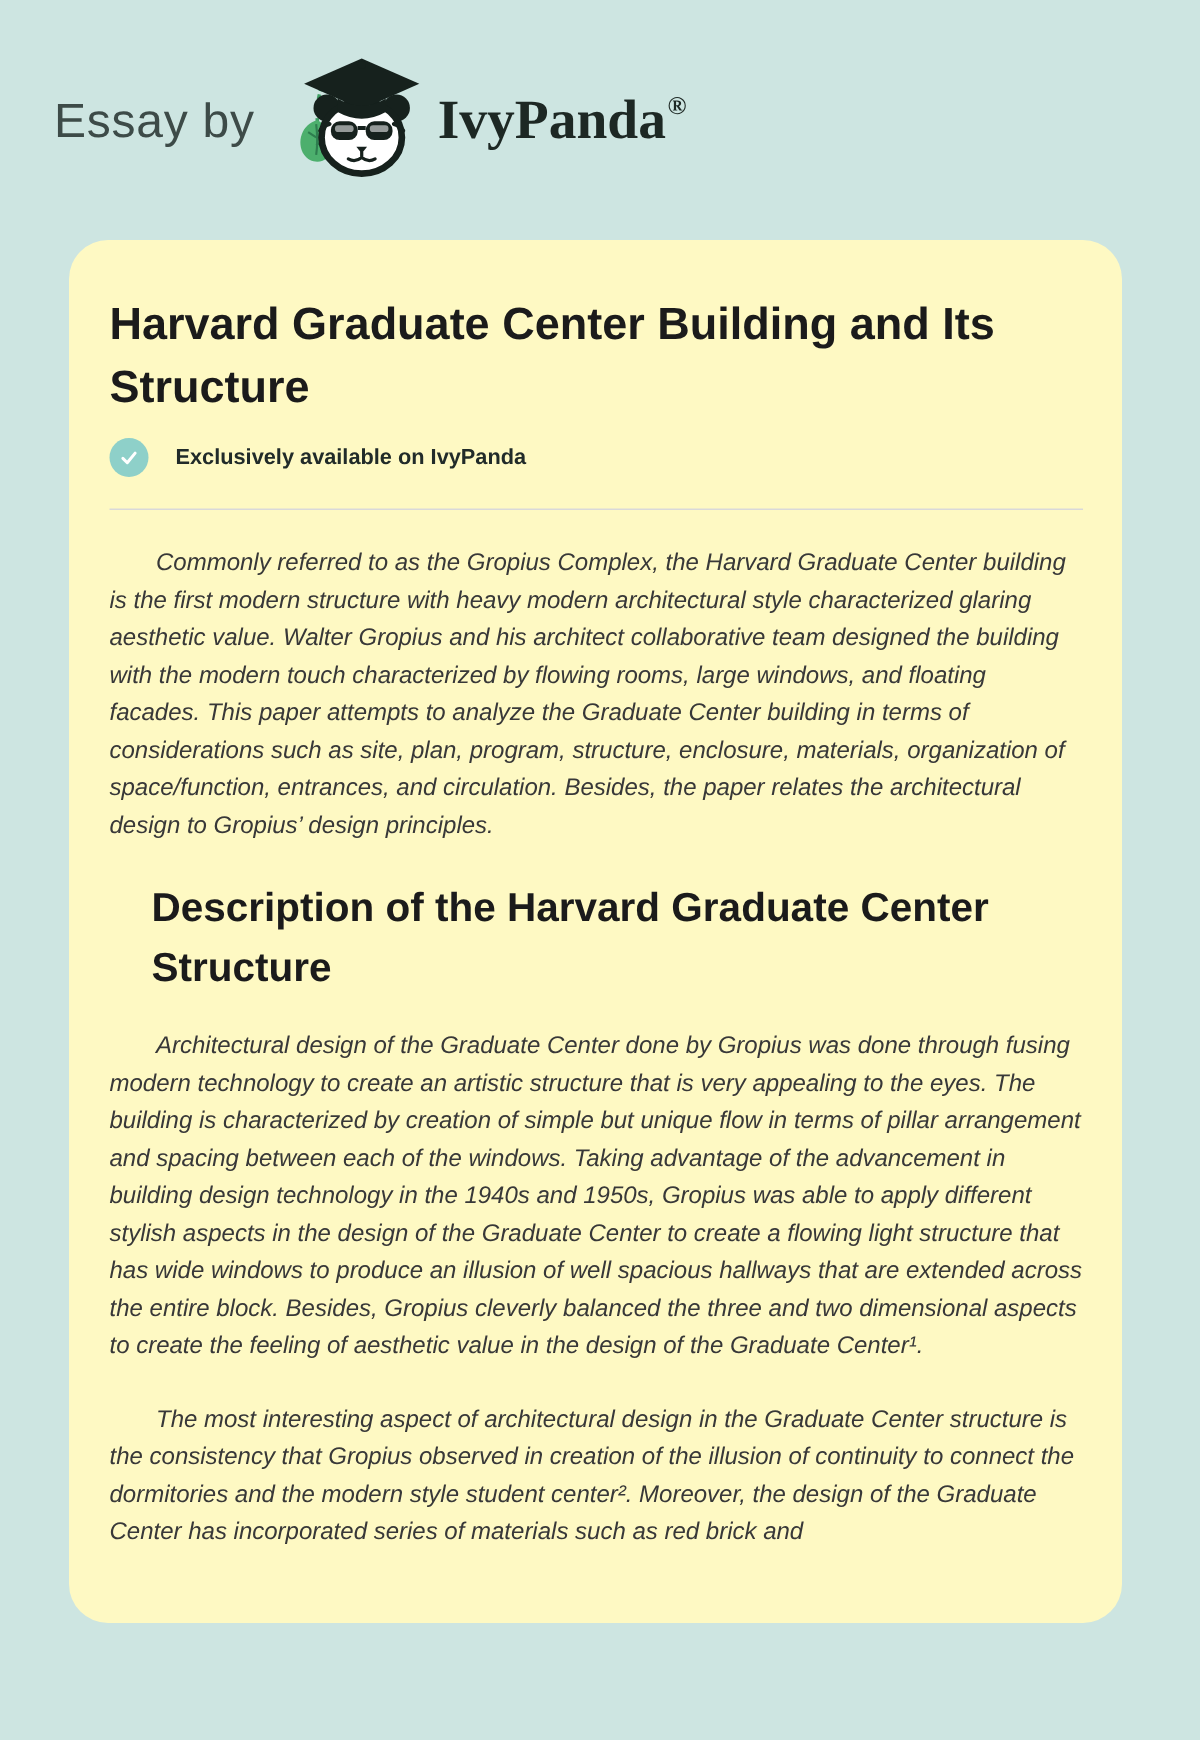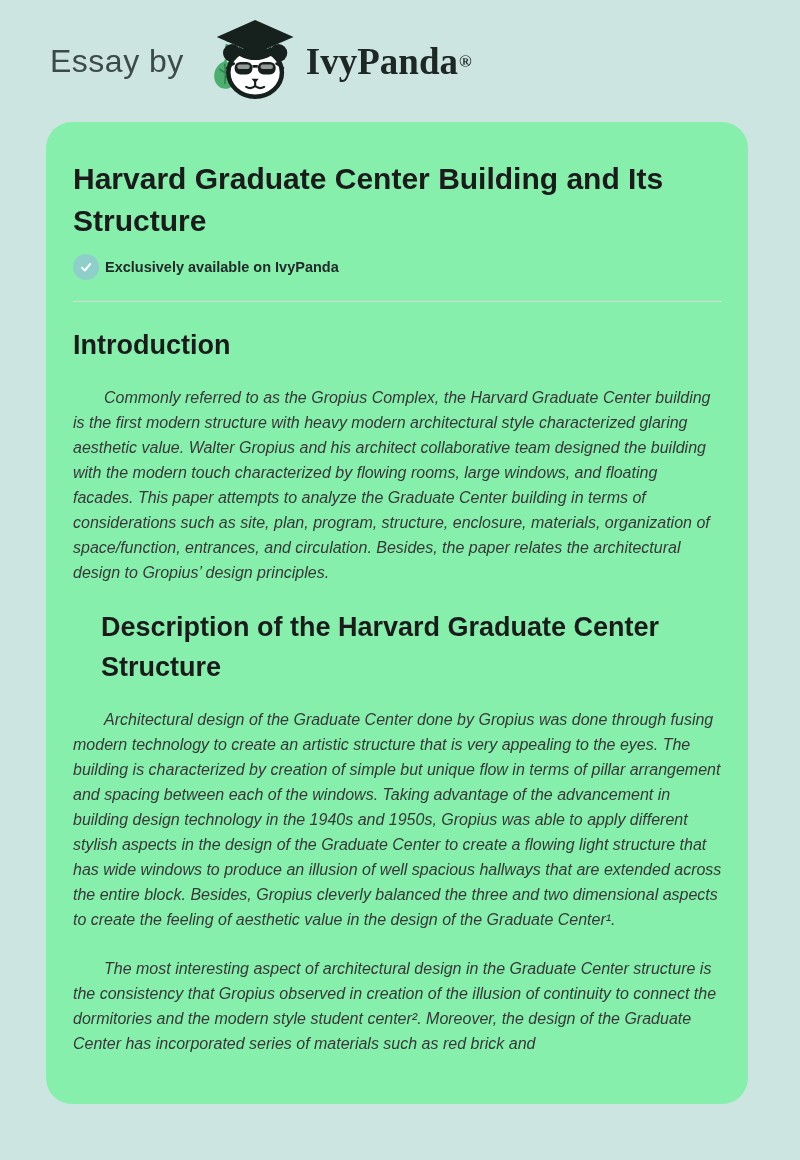--- a/index.html
+++ b/index.html
@@ -4,54 +4,54 @@
 <style>
   * { margin: 0; padding: 0; box-sizing: border-box; }
   html, body {
     width: 800px; height: 1160px;
     background: #cde5e1;
     font-family: "Liberation Sans", sans-serif;
     overflow: hidden;
   }
   
   .header {
-    height: 122px;
+    height: 160px;
     display: flex;
     align-items: center;
-    padding-left: 50px;
+    padding-left: 36px;
   }
   .essay-by {
     font-size: 32px;
     color: #3d4b48;
     letter-spacing: 0.5px;
   }
   .logo {
     margin: 0 8px 0 14px;
     display: flex;
     align-items: center;
   }
   .brand {
     font-family: "Liberation Serif", serif;
     font-weight: 700;
     font-size: 37px;
     color: #1d2824;
     display: flex;
-    align-items: center;
+    align-items: flex-start;
     cursor: pointer;
   }
   .brand .reg {
     font-size: 17px;
     margin-top: 2px;
     margin-left: 1px;
   }
   
   .card {
     width: 702px;
     margin-left: 46px;
-    background: #86efac;
+    background: #fef9c3;
     border-radius: 26px;
     padding: 36px 26px 36px 27px;
   }
   .title {
     font-size: 30px;
     line-height: 42px;
     font-weight: 700;
     color: #1b1b1b;
     max-width: 622px;
     margin-bottom: 12px;
@@ -63,21 +63,21 @@
   .badge-circle {
     width: 26px; height: 26px;
     border-radius: 50%;
     background: #8ed0c9;
     display: flex;
     align-items: center;
     justify-content: center;
     flex: 0 0 auto;
   }
   .badge-label {
-    margin-left: 6px;
+    margin-left: 18px;
     font-size: 14.5px;
     font-weight: 700;
     color: #212b29;
   }
   .divider {
     border: none;
     border-top: 1px solid #d9d9d9;
     margin: 21px 0 23px 0;
   }
   .section-heading {
@@ -149,21 +149,20 @@
     <span class="badge-circle">
       <svg width="14" height="14" viewBox="0 0 24 24">
         <polyline points="5,13 10,18 19,7" fill="none" stroke="#ffffff" stroke-width="3.4" stroke-linecap="round" stroke-linejoin="round"></polyline>
       </svg>
     </span>
     <span class="badge-label">Exclusively available on IvyPanda</span>
   </div>
 
   <hr class="divider">
 
-  <h2 class="section-heading">Introduction</h2>
 
   <p class="para">Commonly referred to as the Gropius Complex, the Harvard Graduate Center building is the first modern structure with heavy modern architectural style characterized glaring aesthetic value. Walter Gropius and his architect collaborative team designed the building with the modern touch characterized by flowing rooms, large windows, and floating facades. This paper attempts to analyze the Graduate Center building in terms of considerations such as site, plan, program, structure, enclosure, materials, organization of space/function, entrances, and circulation. Besides, the paper relates the architectural design to Gropius’ design principles.</p>
 
   <h2 class="section-heading later">Description of the Harvard Graduate Center Structure</h2>
 
   <p class="para">Architectural design of the Graduate Center done by Gropius was done through fusing modern technology to create an artistic structure that is very appealing to the eyes. The building is characterized by creation of simple but unique flow in terms of pillar arrangement and spacing between each of the windows. Taking advantage of the advancement in building design technology in the 1940s and 1950s, Gropius was able to apply different stylish aspects in the design of the Graduate Center to create a flowing light structure that has wide windows to produce an illusion of well spacious hallways that are extended across the entire block. Besides, Gropius cleverly balanced the three and two dimensional aspects to create the feeling of aesthetic value in the design of the Graduate Center¹.</p>
 
   <p class="para">The most interesting aspect of architectural design in the Graduate Center structure is the consistency that Gropius observed in creation of the illusion of continuity to connect the dormitories and the modern style student center². Moreover, the design of the Graduate Center has incorporated series of materials such as red brick and</p>
 
 </div>

